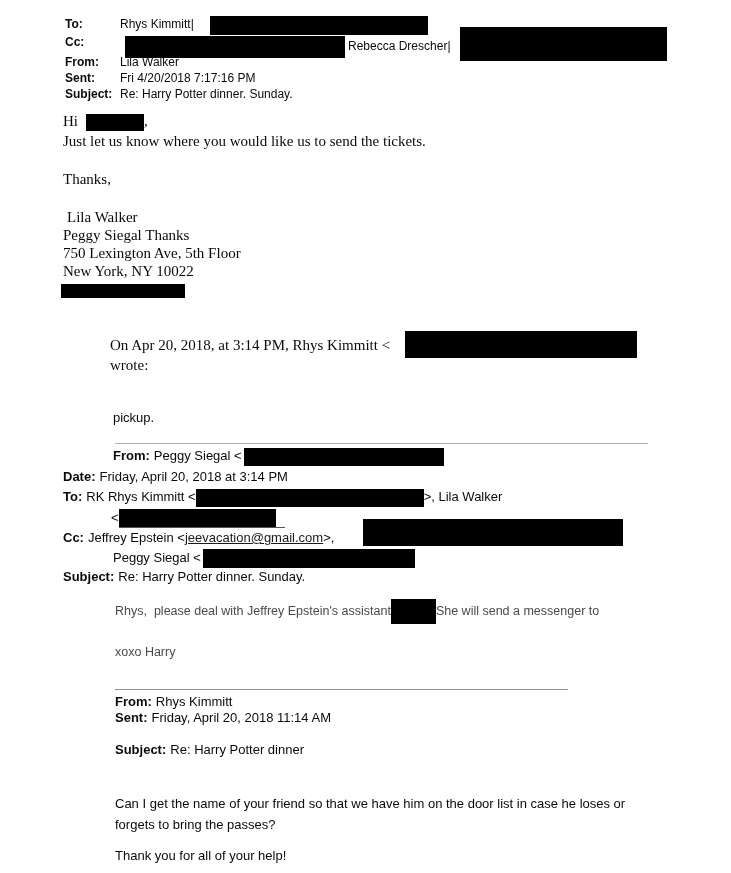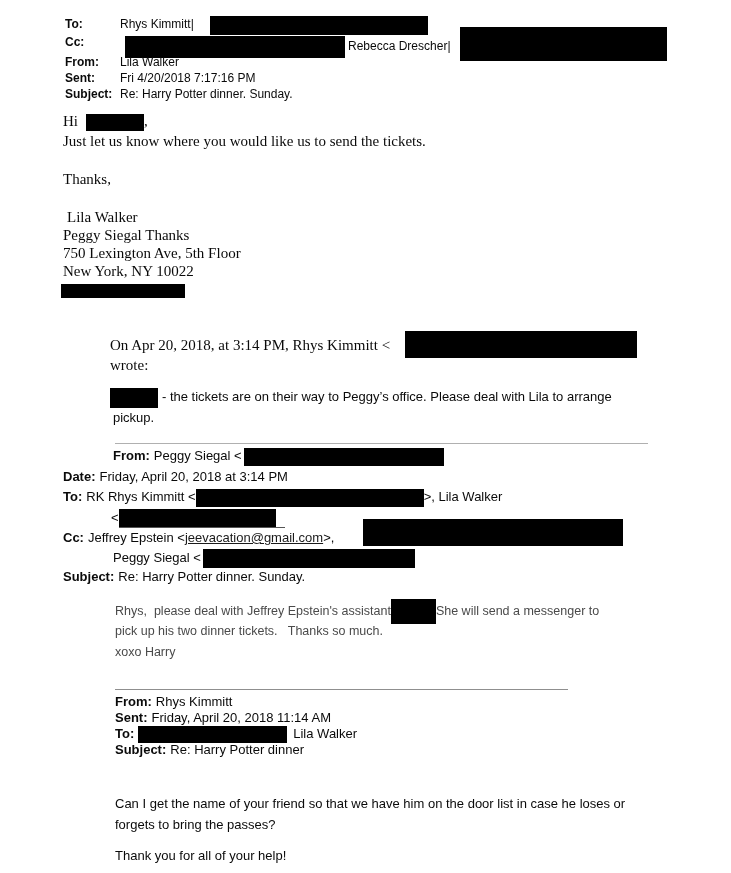--- a/index.html
+++ b/index.html
@@ -59,23 +59,20 @@
   <div class="abs serif" style="left:67px;top:208px">Lila Walker</div>
   <div class="abs serif" style="left:63px;top:226px">Peggy Siegal Thanks</div>
   <div class="abs serif" style="left:63px;top:244px">750 Lexington Ave, 5th Floor</div>
   <div class="abs serif" style="left:63px;top:262px">New York, NY 10022</div>
   <div class="rabs" style="left:61px;top:284px;width:124px;height:14px"></div>
 
   <div class="abs serif" style="left:110px;top:336px">On Apr 20, 2018, at 3:14 PM, Rhys Kimmitt &lt;</div>
   <div class="rabs" style="left:405px;top:331px;width:232px;height:27px"></div>
   <div class="abs serif" style="left:110px;top:356px">wrote:</div>
 
-  <div class="abs sans13" style="left:110px;top:387px">
-    <span class="redact" style="width:48px;height:20px;margin-right:4px"></span><span class="pre">- the tickets are on their way to Peggy’s office. Please deal with Lila to arrange</span>
-  </div>
   <div class="abs sans13" style="left:113px;top:408px">pickup.</div>
 
   <div class="rule" style="left:115px;top:443px;width:533px"></div>
 
   <div class="abs sans13" style="left:113px;top:446px">
     <span class="b">From:</span><span class="val">Peggy Siegal &lt;</span><span class="redact" style="width:200px;height:18px;margin-left:2px"></span>
   </div>
   <div class="abs sans13" style="left:63px;top:467px">
     <span class="b">Date:</span><span class="val">Friday, April 20, 2018 at 3:14 PM</span>
   </div>
@@ -92,33 +89,29 @@
   <div class="abs sans13" style="left:113px;top:548px">
     <span>Peggy Siegal &lt;</span><span class="redact" style="width:212px;height:19px;margin-left:2px"></span>
   </div>
   <div class="abs sans13" style="left:63px;top:567px">
     <span class="b">Subject:</span><span class="val">Re: Harry Potter dinner. Sunday.</span>
   </div>
 
   <div class="abs gray" style="left:115px;top:599px">
     <span class="pre">Rhys,  please deal with Jeffrey Epstein's assistant</span><span class="redact" style="width:45px;height:25px"></span><span>She will send a messenger to</span>
   </div>
-  <div class="abs gray pre" style="left:115px;top:621px">pick up his two dinner tickets.   Thanks so much.</div>
   <div class="abs gray" style="left:115px;top:642px">xoxo Harry</div>
 
   <div class="rule" style="left:115px;top:689px;width:453px;background:#8f8f8f"></div>
 
   <div class="abs sans13" style="left:115px;top:694px;line-height:16px">
     <span class="b">From:</span><span class="val">Rhys Kimmitt</span>
   </div>
   <div class="abs sans13" style="left:115px;top:710px;line-height:16px">
     <span class="b">Sent:</span><span class="val">Friday, April 20, 2018 11:14 AM</span>
-  </div>
-  <div class="abs sans13" style="left:115px;top:726px;line-height:16px">
-    <span class="b">To:</span><span class="redact" style="width:149px;height:17px;margin-left:4px;margin-right:6px"></span><span>Lila Walker</span>
   </div>
   <div class="abs sans13" style="left:115px;top:742px;line-height:16px">
     <span class="b">Subject:</span><span class="val">Re: Harry Potter dinner</span>
   </div>
 
   <div class="abs sans13" style="left:115px;top:794px">Can I get the name of your friend so that we have him on the door list in case he loses or</div>
   <div class="abs sans13" style="left:115px;top:846px">Thank you for all of your help!</div>
   <div class="abs sans13" style="left:115px;top:815px">forgets to bring the passes?</div>
 
 </div>

